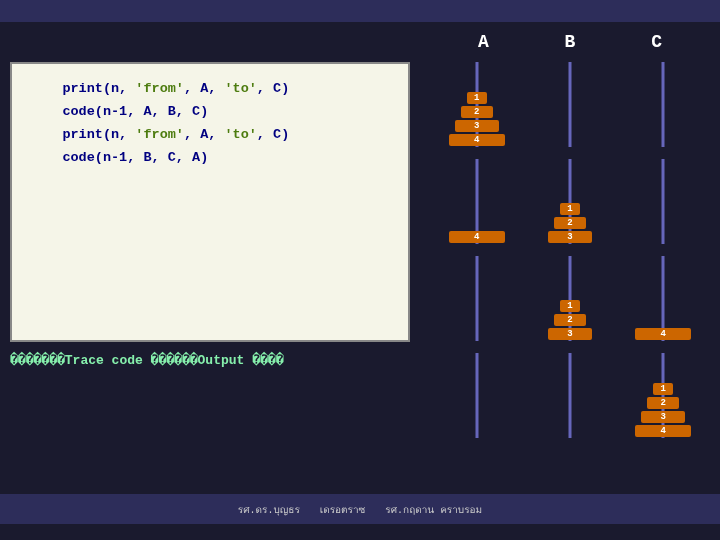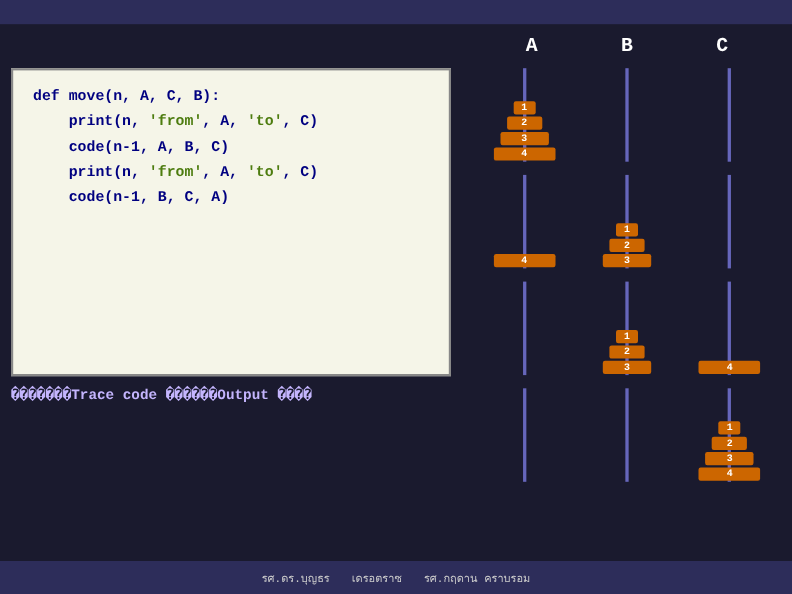--- a/index.html
+++ b/index.html
@@ -43,21 +43,21 @@
       display: block;
       white-space: pre;
       color: #000080;
       font-weight: bold;
     }
 
     .code-string { color: #4d7c0f; }
     .code-keyword { color: #000080; }
 
     .caption-text {
-      color: #c4b5fd;
+      color: #86efac;
       font-size: 13px;
       font-weight: bold;
       margin-top: 10px;
       font-family: 'Courier New', Courier, monospace;
     }
 
     
     .diagram-area {
       flex: 1;
       position: relative;
@@ -95,21 +95,21 @@
     }
 
     .disc-1 { width: 20px; background: #cc6600; }
     .disc-2 { width: 32px; background: #cc6600; }
     .disc-3 { width: 44px; background: #cc6600; }
     .disc-4 { width: 56px; background: #cc6600; }
 
     
     .footer {
       position: absolute;
-      bottom: 0;
+      bottom: 16px;
       width: 100%;
       height: 30px;
       background: #2d2d5a;
       display: flex;
       align-items: center;
       justify-content: center;
       color: #cccccc;
       font-size: 10px;
       font-family: 'Courier New', Courier, monospace;
       gap: 20px;
@@ -171,21 +171,20 @@
   </style>
 </head>
 <body>
 
 <div class="top-bar"></div>
 
 <div class="main-content">
 
   <div>
     <div class="code-panel">
-      <span class="code-line"><span class="code-keyword">def move(n, A, C, B):</span></span>
       <span class="code-line">    <span class="code-keyword">print(n, <span class="code-string">'from'</span>, A, <span class="code-string">'to'</span>, C)</span></span>
       <span class="code-line">    <span class="code-keyword">code(n-1, A, B, C)</span></span>
       <span class="code-line">    <span class="code-keyword">print(n, <span class="code-string">'from'</span>, A, <span class="code-string">'to'</span>, C)</span></span>
       <span class="code-line">    <span class="code-keyword">code(n-1, B, C, A)</span></span>
     </div>
     <div class="caption-text">�������Trace code ������Output ����</div>
   </div>
 
   <div class="diagram-area">
 

